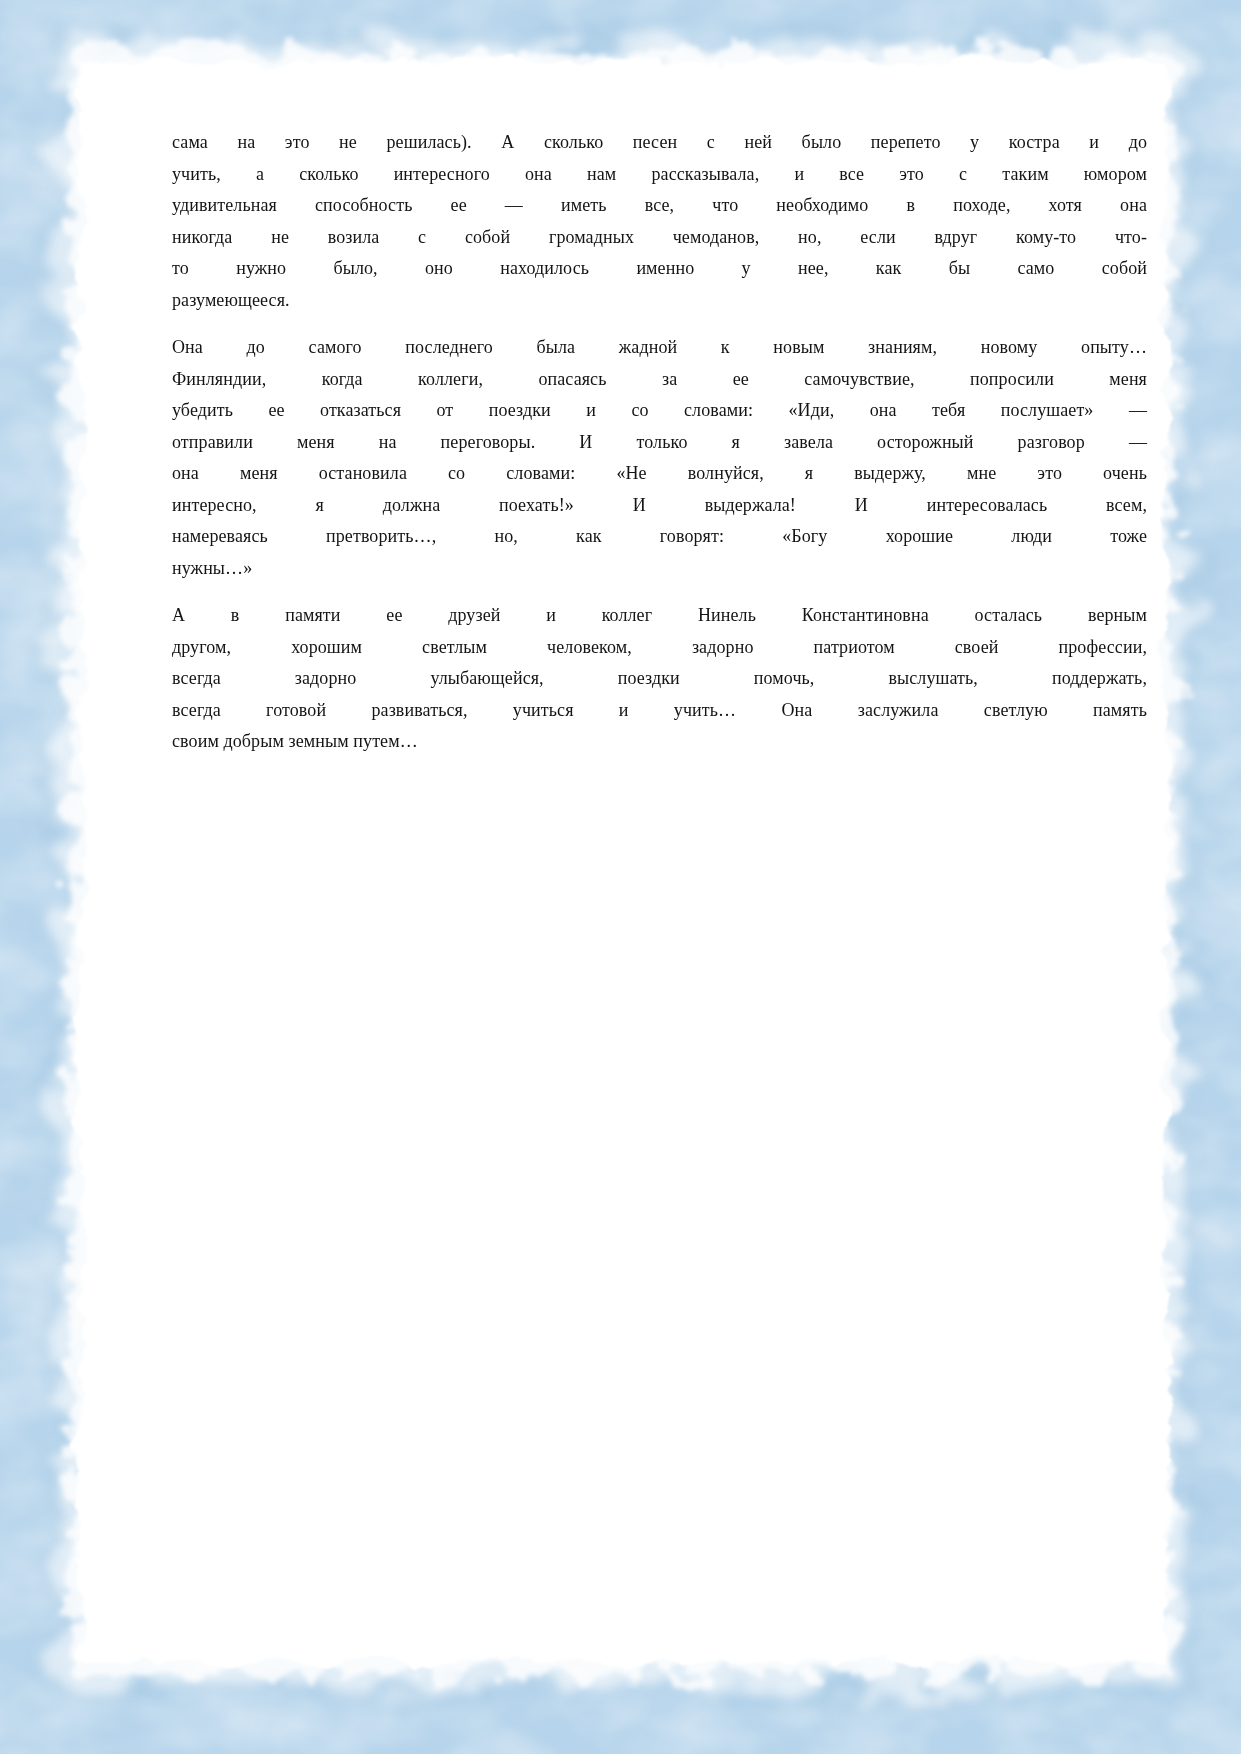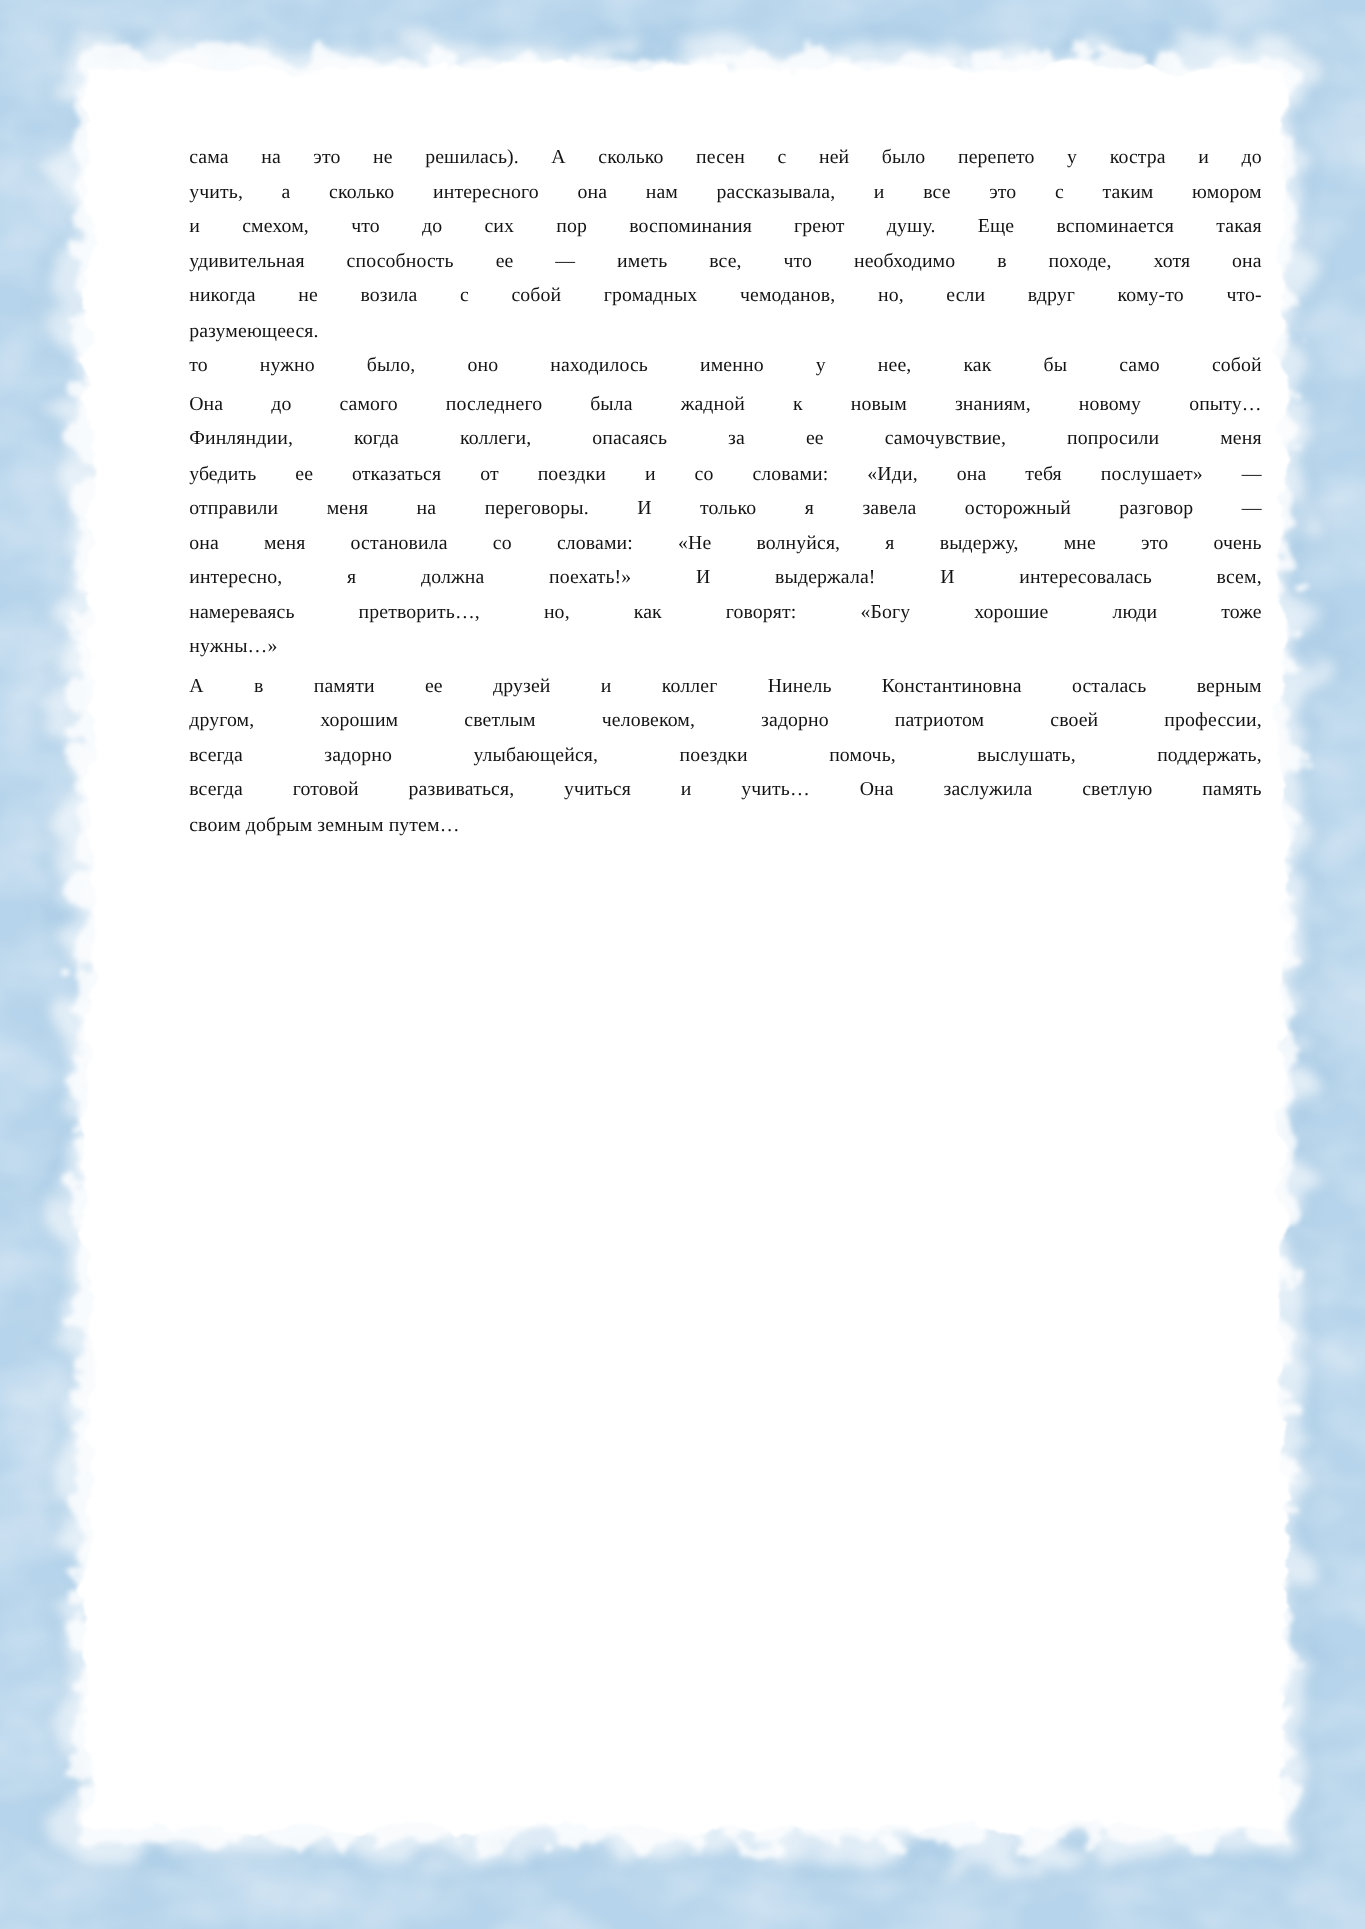--- a/index.html
+++ b/index.html
@@ -21,21 +21,21 @@
     display:block;
   }
   .content{
     position:absolute;
     left:172px;top:127px;width:975px;
     color:var(--ink);
     font-size:18px;
     line-height:31.5px;
     letter-spacing:0.1px;
   }
-  .para + .para{margin-top:4px;}
+  .para + .para{margin-top:16px;}
   .line{
     text-align:justify;
     text-align-last:justify;
     white-space:nowrap;
   }
   .line.last{
     text-align-last:left;
   }
 </style>
 </head>
@@ -70,25 +70,24 @@
 
   <rect x="58" y="42" width="1126" height="1644" fill="#ffffff" opacity="0.55" filter="url(#grungeSoft)"></rect>
   <rect x="70" y="52" width="1102" height="1622" fill="#ffffff" opacity="0.8" filter="url(#grungeMid)"></rect>
   <rect x="82" y="62" width="1084" height="1600" fill="#ffffff" filter="url(#grungeSharp)"></rect>
 </svg>
 
 <main class="content" id="doc">
     <div class="para">
       <div class="line">сама на это не решилась). А сколько песен с ней было перепето у костра и до</div>
       <div class="line">учить, а сколько интересного она нам рассказывала, и все это с таким юмором</div>
-      <div class="line">и смехом, что до сих пор воспоминания греют душу. Еще вспоминается такая</div>
       <div class="line">удивительная способность ее — иметь все, что необходимо в походе, хотя она</div>
       <div class="line">никогда не возила с собой громадных чемоданов, но, если вдруг кому-то что-</div>
+      <div class="line">то нужно было, оно находилось именно у нее, как бы само собой</div>
       <div class="line last">разумеющееся.</div>
-      <div class="line">то нужно было, оно находилось именно у нее, как бы само собой</div>
     </div>
     <div class="para">
       <div class="line">Она до самого последнего была жадной к новым знаниям, новому опыту…</div>
       <div class="line">Финляндии, когда коллеги, опасаясь за ее самочувствие, попросили меня</div>
       <div class="line">убедить ее отказаться от поездки и со словами: «Иди, она тебя послушает» —</div>
       <div class="line">отправили меня на переговоры. И только я завела осторожный разговор —</div>
       <div class="line">она меня остановила со словами: «Не волнуйся, я выдержу, мне это очень</div>
       <div class="line">интересно, я должна поехать!» И выдержала! И интересовалась всем,</div>
       <div class="line">намереваясь претворить…, но, как говорят: «Богу хорошие люди тоже</div>
       <div class="line last">нужны…»</div>

